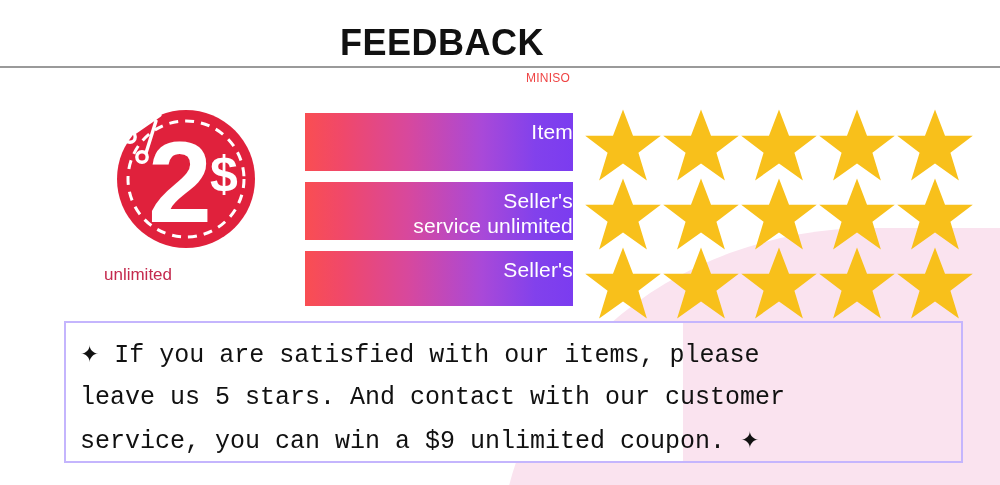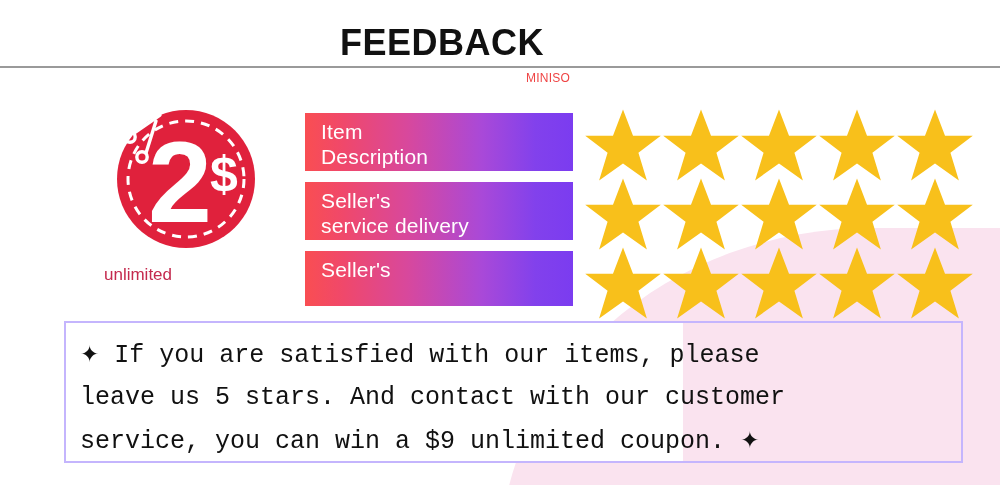--- a/index.html
+++ b/index.html
@@ -103,20 +103,21 @@
     line-height: 22px;
   }
 
   
   .bars {
     position: absolute;
     left: 305px;
     top: 113px;
     width: 270px;
     z-index: 2;
+    text-align: right;
   }
   .bar {
     width: 268px;
     height: 58px;
     margin-bottom: 11px;
     background: linear-gradient(90deg,
         #f94e52 0%,
         #f0486a 14%,
         #d8489c 38%,
         #a949d8 66%,
@@ -224,25 +225,24 @@
         <line x1="18" y1="24" x2="44" y2="6"></line>
         <line x1="30" y1="44" x2="40" y2="12"></line>
       </g>
     </svg>
     <div class="coupon-label">unlimited</div>
   </div>
 
   <div class="bars">
     <div class="bar">
       <span class="bar-line">Item</span>
-      <span class="bar-line">Description</span>
     </div>
     <div class="bar">
       <span class="bar-line">Seller's</span>
-      <span class="bar-line">service delivery</span>
+      <span class="bar-line">service unlimited</span>
     </div>
     <div class="bar">
       <span class="bar-line">Seller's</span>
     </div>
   </div>
 
   <div class="stars">
     <div class="star-row">
       <span class="star"><svg viewBox="0 0 100 96" width="78" height="74">
             <polygon fill="#f8c01b" points="50,2 63,36 99,36 70,58 81,94 50,72 19,94 30,58 1,36 37,36"></polygon>

